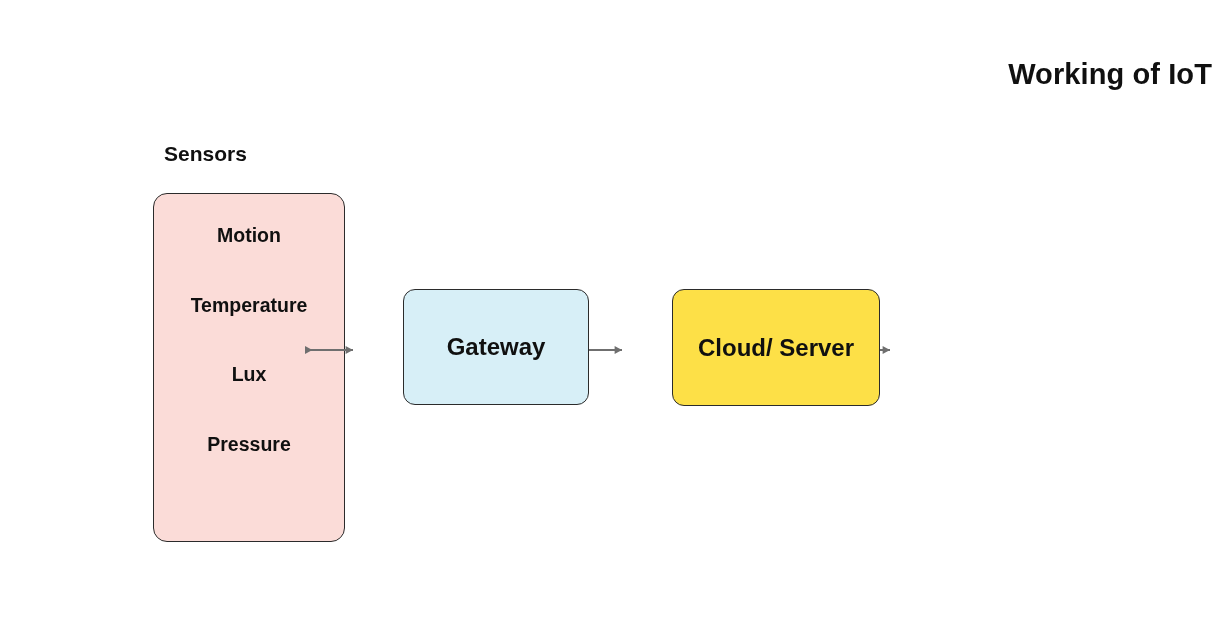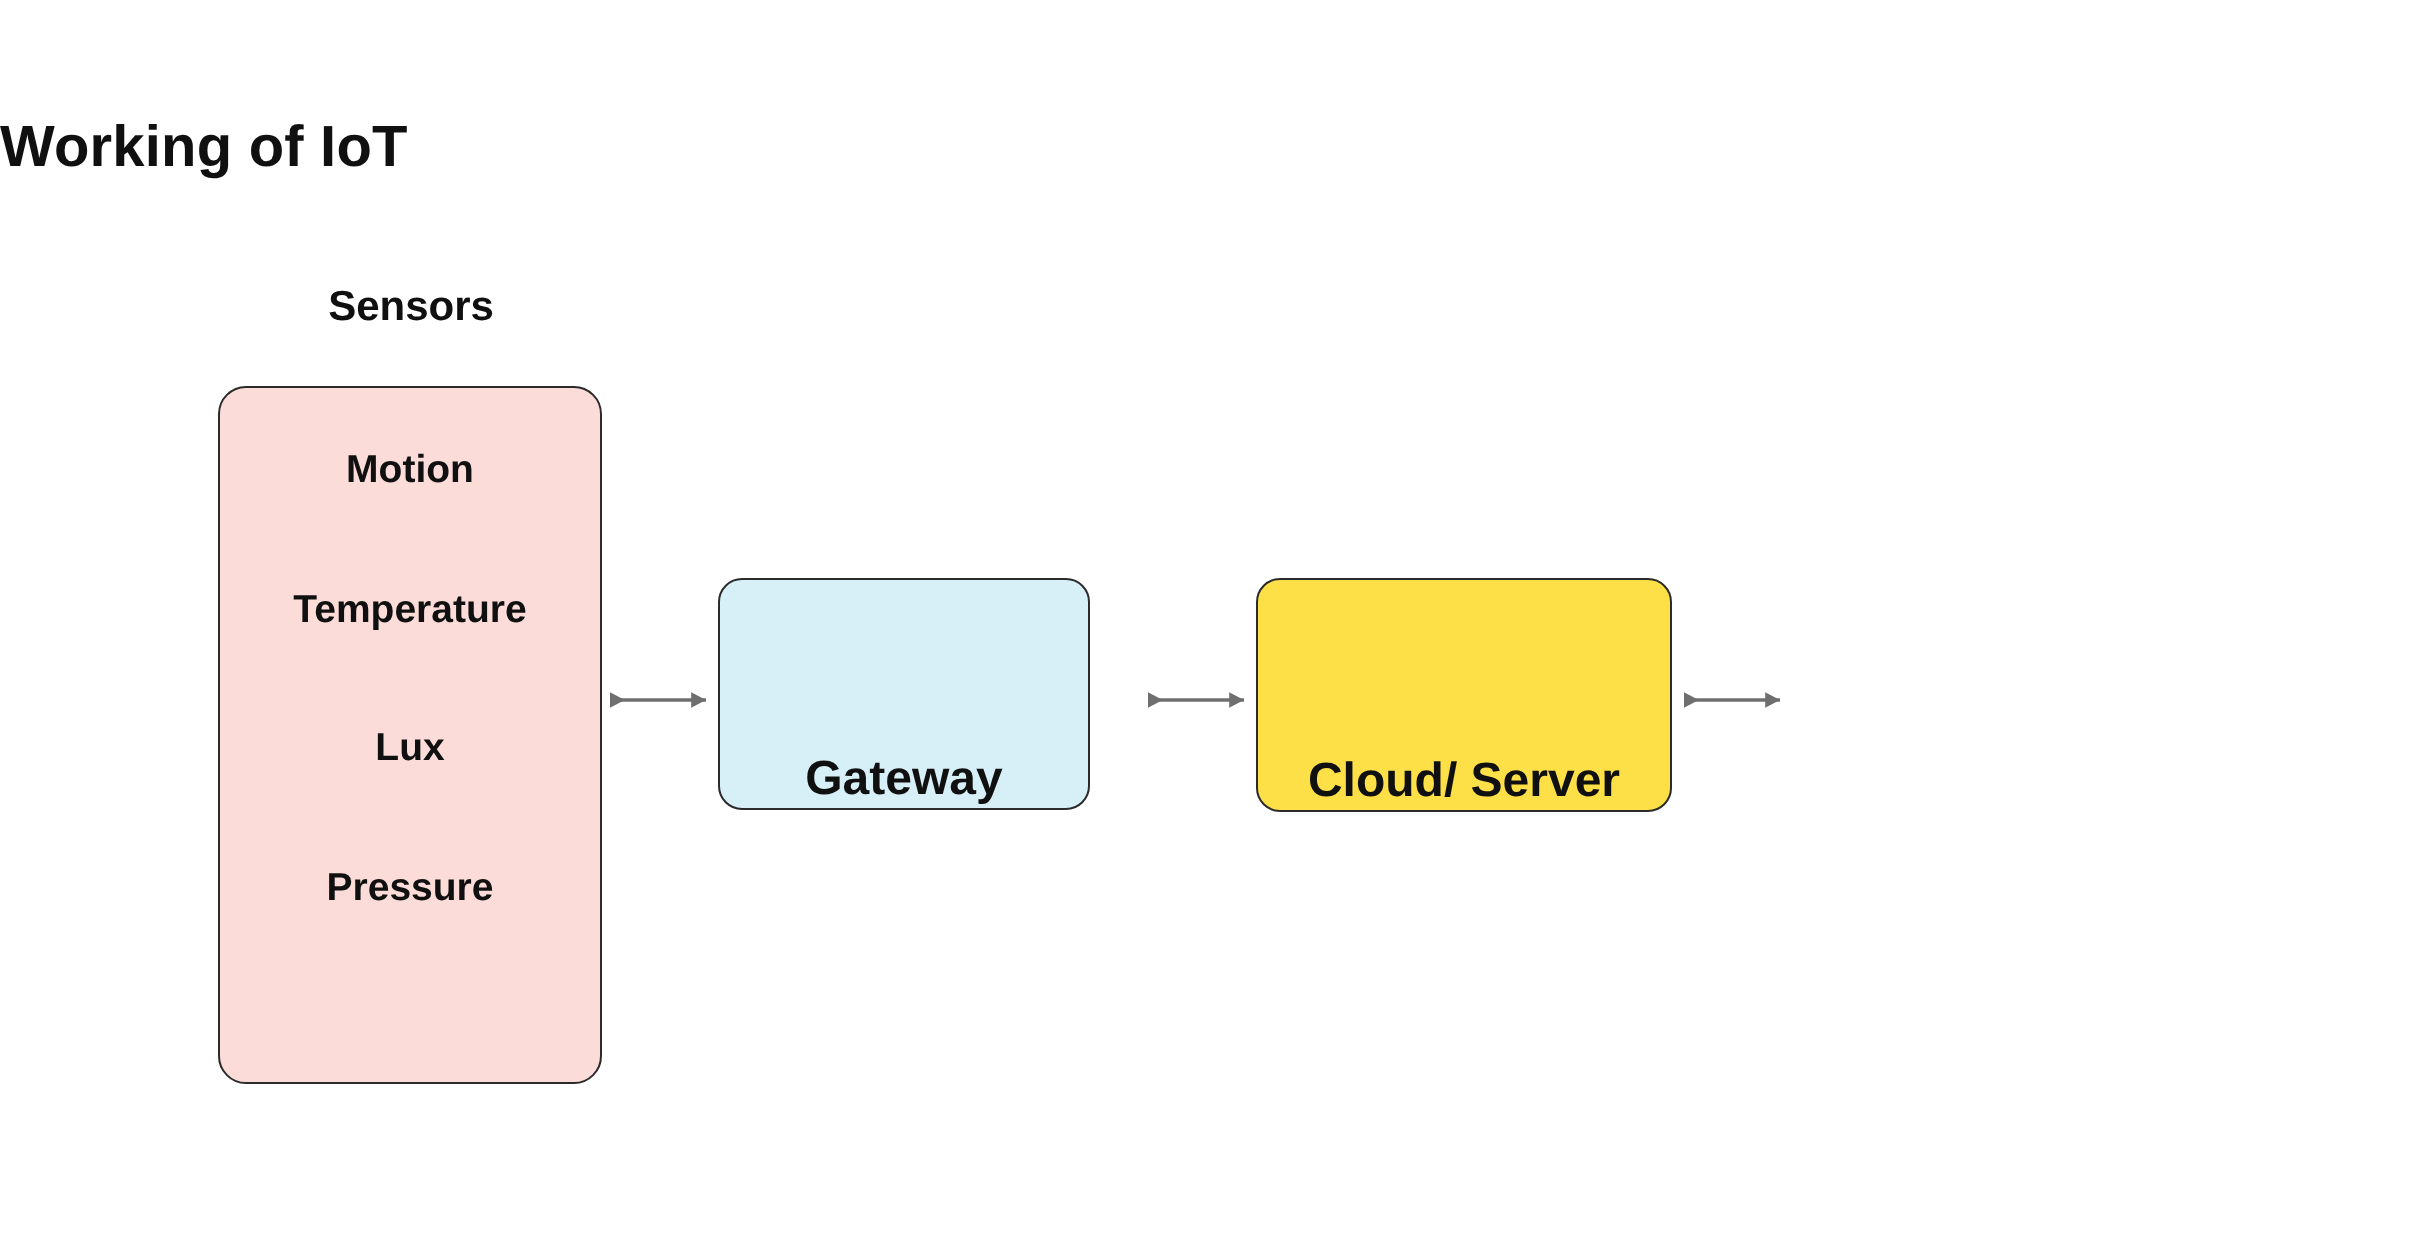--- a/index.html
+++ b/index.html
@@ -21,21 +21,21 @@
     width: 1212px;
     height: 624px;
   }
 
   
   .diagram-title {
     position: absolute;
     left: 0;
     top: 58px;
     width: 1212px;
-    text-align: left;
+    text-align: right;
     font-size: 29px;
     font-weight: bold;
     letter-spacing: 0.1px;
     color: #101010;
   }
 
   
   .sensors-label {
     position: absolute;
     left: 109px;
@@ -46,23 +46,24 @@
     font-weight: bold;
     color: #101010;
   }
 
   .node {
     position: absolute;
     box-sizing: border-box;
     border: 1.3px solid #2b2b2b;
     border-radius: 12px;
     display: flex;
-    align-items: flex-end;
+    align-items: center;
     justify-content: center;
     text-align: center;
+    margin-left: 44px;
   }
 
   .node-sensors {
     left: 109px;
     top: 193px;
     width: 192px;
     height: 349px;
     background: #fbdcd8;
     border-radius: 14px;
     flex-direction: column;

